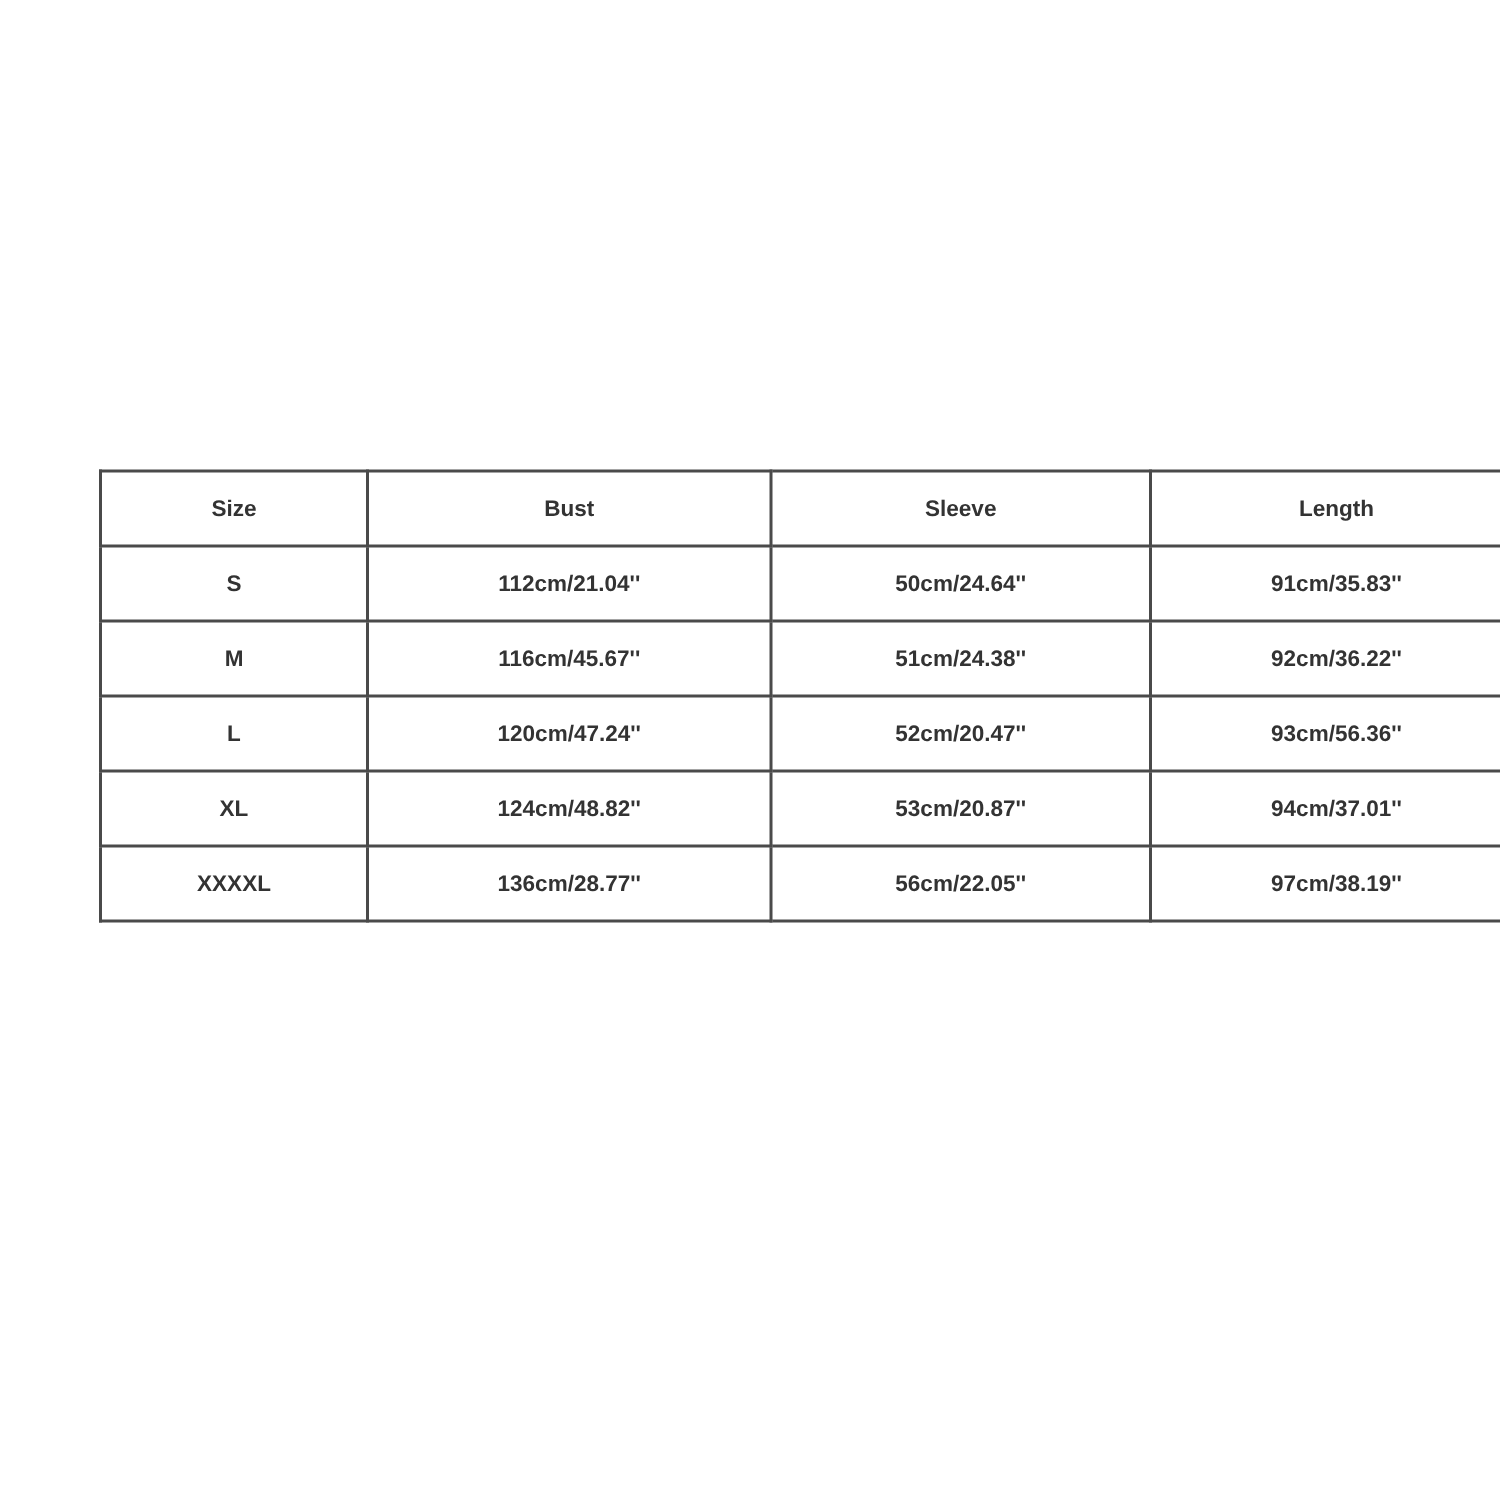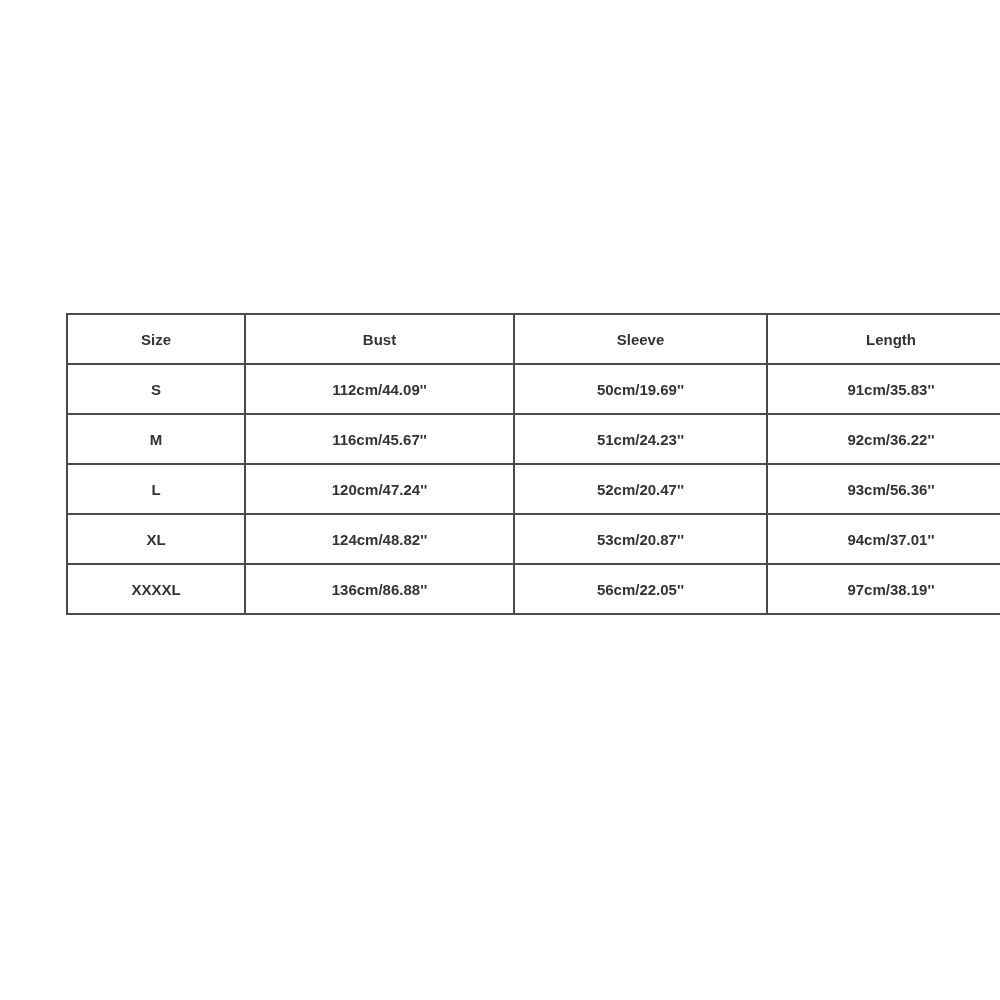--- a/index.html
+++ b/index.html
@@ -56,43 +56,43 @@
       <tr>
         <th>Size</th>
         <th>Bust</th>
         <th>Sleeve</th>
         <th>Length</th>
       </tr>
     </thead>
     <tbody>
       <tr>
         <td>S</td>
-        <td>112cm/44.09''</td>
-        <td>50cm/19.69''</td>
+        <td>112cm/21.04''</td>
+        <td>50cm/24.64''</td>
         <td>91cm/35.83''</td>
       </tr>
       <tr>
         <td>M</td>
         <td>116cm/45.67''</td>
-        <td>51cm/24.23''</td>
+        <td>51cm/24.38''</td>
         <td>92cm/36.22''</td>
       </tr>
       <tr>
         <td>L</td>
         <td>120cm/47.24''</td>
         <td>52cm/20.47''</td>
         <td>93cm/56.36''</td>
       </tr>
       <tr>
         <td>XL</td>
         <td>124cm/48.82''</td>
         <td>53cm/20.87''</td>
         <td>94cm/37.01''</td>
       </tr>
       <tr>
         <td>XXXXL</td>
-        <td>136cm/86.88''</td>
+        <td>136cm/28.77''</td>
         <td>56cm/22.05''</td>
         <td>97cm/38.19''</td>
       </tr>
     </tbody>
   </table>
 </div>
 
 </body></html>

